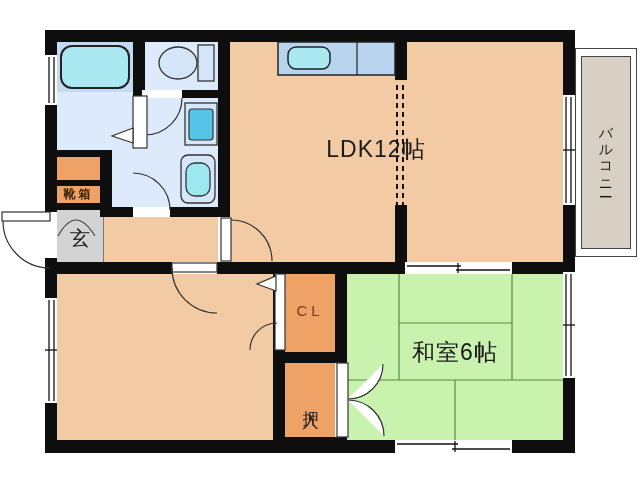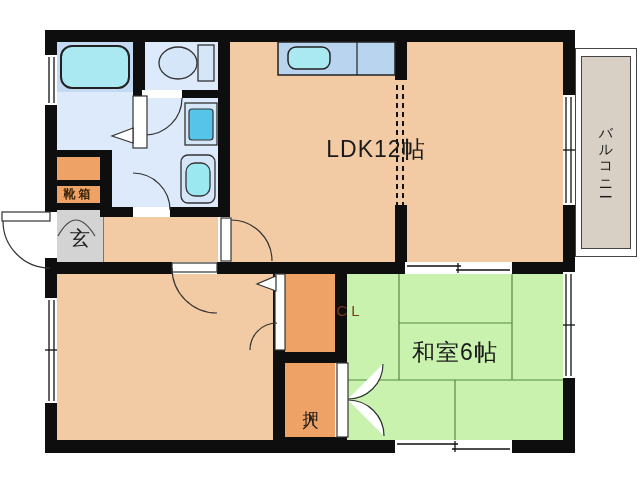--- a/index.html
+++ b/index.html
@@ -176,17 +176,17 @@
 
 
   <div class="label room-label z40" style="left:390px;top:338px;width:130px;height:28px;">和室6帖</div>
 
   <div class="label v-text z40" style="left:596px;top:94px;width:20px;height:120px;font-size:14px;letter-spacing:2px;">バルコニー</div>
 
   <div class="label z40" style="left:62px;top:226px;width:36px;height:24px;font-size:20px;">玄</div>
 
   <div class="label z40" style="left:57px;top:188px;width:43px;height:13px;font-size:12px;font-weight:bold;letter-spacing:3px;color:#3a2208;">靴箱</div>
 
-  <div class="label z40" style="left:285px;top:301px;width:50px;height:20px;font-size:15px;letter-spacing:4px;color:#7a3b22;padding-left:40px;">CL</div>
+  <div class="label z40" style="left:285px;top:301px;width:50px;height:20px;font-size:15px;letter-spacing:4px;color:#7a3b22;">CL</div>
 
   <div class="label v-text z40" style="left:301px;top:374px;width:18px;height:52px;font-size:16px;letter-spacing:2px;">押入</div>
 
 </div>
 
 </body></html>

